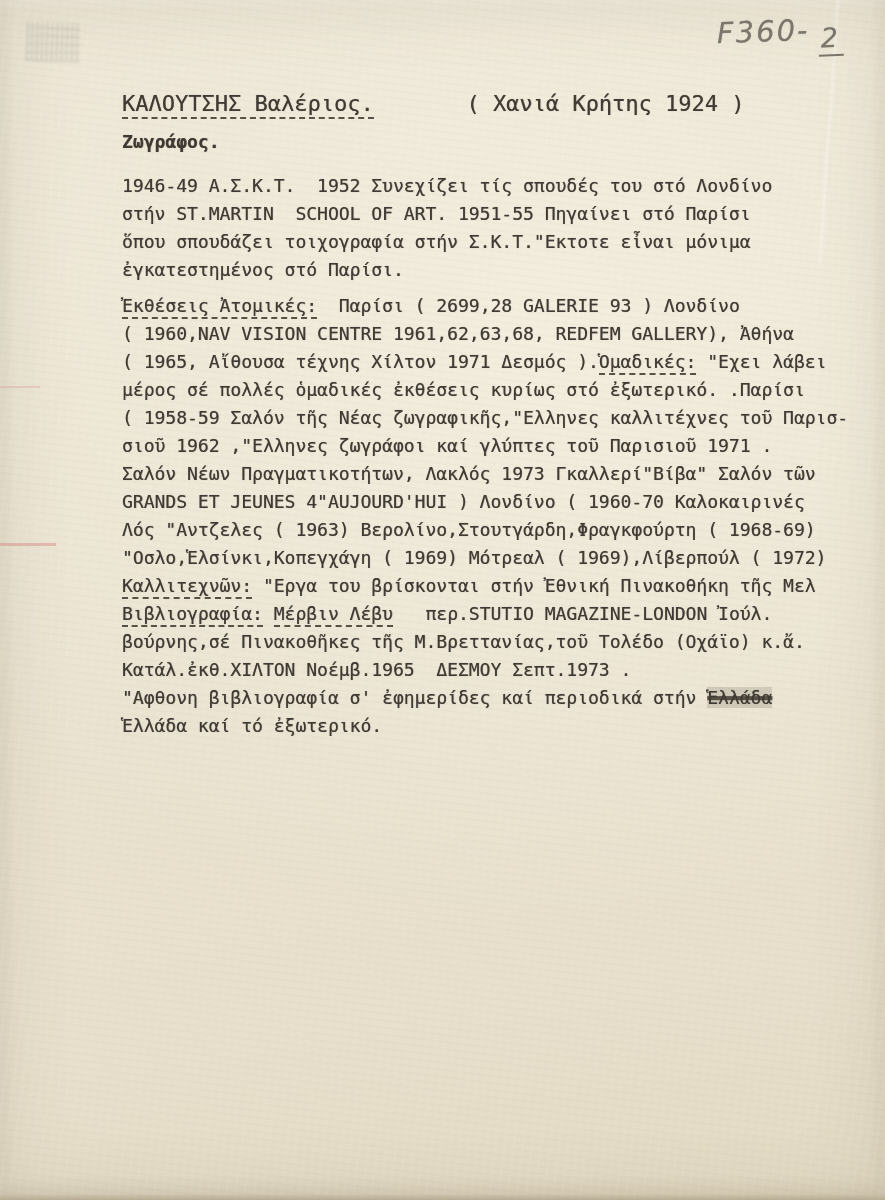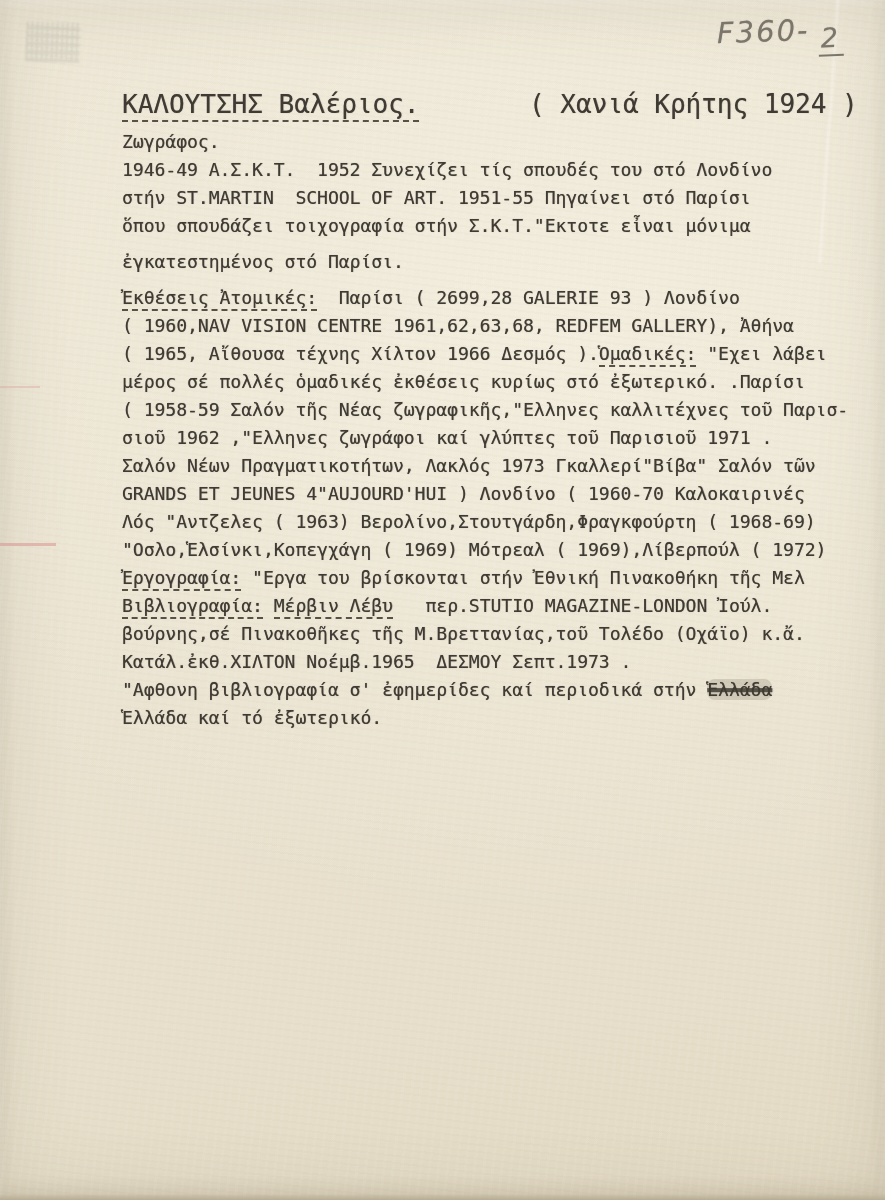--- a/index.html
+++ b/index.html
@@ -48,30 +48,29 @@
     display:inline-block;margin-left:8px;transform:translateY(8px);
     border-bottom:2.5px solid #7b766b;padding:0 3px 1px 3px;font-size:27px;
   }
 
   .text-block{
     position:absolute;left:122px;top:90px;width:745px;
     color:#3f3a33;font-size:18px;line-height:28px;
     text-shadow:0.3px 0.3px 0.7px rgba(63,58,51,0.65);
   }
   .line{white-space:pre;height:28px;}
-  .line:nth-child(1){font-size:26px;margin-bottom:10px;}
-  .line:nth-child(2){}
-  .line:nth-child(6){margin-bottom:8px;margin-top:8px;}
+  .line:nth-child(1){font-size:22px;margin-bottom:10px;}
+  .line:nth-child(2){margin-bottom:16px;font-weight:bold;}
+  .line:nth-child(6){margin-bottom:8px;}
   .u{border-bottom:2px dashed rgba(60,55,45,0.85);padding-bottom:1px;}
   .x{
     text-decoration:line-through;
     text-decoration-thickness:4px;
     text-decoration-color:rgba(62,57,47,0.55);
     background:rgba(70,64,52,0.16);
-    border-radius:8px;
   }
 </style>
 </head>
 <body>
 
 <div class="page">
   <div class="grain"></div>
   <div class="stamp"></div>
   <div class="crease-pink1"></div>
   <div class="crease-pink2"></div>
@@ -81,29 +80,29 @@
 
   <div class="text-block">
       <div class="line"><span class="u">ΚΑΛΟΥΤΣΗΣ Βαλέριος.</span><span>       ( Χανιά Κρήτης 1924 )</span></div>
       <div class="line"><span>Ζωγράφος.</span></div>
       <div class="line"><span>1946-49 Α.Σ.Κ.Τ.  1952 Συνεχίζει τίς σπουδές του στό Λονδίνο</span></div>
       <div class="line"><span>στήν ST.MARTIN  SCHOOL OF ART. 1951-55 Πηγαίνει στό Παρίσι</span></div>
       <div class="line"><span>ὅπου σπουδάζει τοιχογραφία στήν Σ.Κ.Τ."Εκτοτε εἶναι μόνιμα</span></div>
       <div class="line"><span>ἐγκατεστημένος στό Παρίσι.</span></div>
       <div class="line"><span class="u">Ἐκθέσεις Ἀτομικές:</span><span>  Παρίσι ( 2699,28 GALERIE 93 ) Λονδίνο</span></div>
       <div class="line"><span>( 1960,NAV VISION CENTRE 1961,62,63,68, REDFEM GALLERY), Ἀθήνα</span></div>
-      <div class="line"><span>( 1965, Αἴθουσα τέχνης Χίλτον 1966 Δεσμός ).</span><span class="u">Ὁμαδικές:</span><span> "Εχει λάβει</span></div>
+      <div class="line"><span>( 1965, Αἴθουσα τέχνης Χίλτον 1971 Δεσμός ).</span><span class="u">Ὁμαδικές:</span><span> "Εχει λάβει</span></div>
       <div class="line"><span>μέρος σέ πολλές ὁμαδικές ἐκθέσεις κυρίως στό ἐξωτερικό. .Παρίσι</span></div>
       <div class="line"><span>( 1958-59 Σαλόν τῆς Νέας ζωγραφικῆς,"Ελληνες καλλιτέχνες τοῦ Παρισ-</span></div>
       <div class="line"><span>σιοῦ 1962 ,"Ελληνες ζωγράφοι καί γλύπτες τοῦ Παρισιοῦ 1971 .</span></div>
       <div class="line"><span>Σαλόν Νέων Πραγματικοτήτων, Λακλός 1973 Γκαλλερί"Βίβα" Σαλόν τῶν</span></div>
       <div class="line"><span>GRANDS ET JEUNES 4"AUJOURD'HUI ) Λονδίνο ( 1960-70 Καλοκαιρινές</span></div>
       <div class="line"><span>Λός "Αντζελες ( 1963) Βερολίνο,Στουτγάρδη,Φραγκφούρτη ( 1968-69)</span></div>
       <div class="line"><span>"Οσλο,Ἑλσίνκι,Κοπεγχάγη ( 1969) Μότρεαλ ( 1969),Λίβερπούλ ( 1972)</span></div>
-      <div class="line"><span class="u">Ἐργογραφία:</span><span> "Εργα του βρίσκονται στήν Ἐθνική Πινακοθήκη τῆς Μελ</span></div>
+      <div class="line"><span class="u">Καλλιτεχνῶν:</span><span> "Εργα του βρίσκονται στήν Ἐθνική Πινακοθήκη τῆς Μελ</span></div>
       <div class="line"><span class="u">Βιβλιογραφία:</span><span> </span><span class="u">Μέρβιν Λέβυ</span><span>   περ.STUTIO MAGAZINE-LONDON Ἰούλ.</span></div>
       <div class="line"><span>βούρνης,σέ Πινακοθῆκες τῆς Μ.Βρεττανίας,τοῦ Τολέδο (Οχάϊο) κ.ἄ.</span></div>
       <div class="line"><span>Κατάλ.ἐκθ.ΧΙΛΤΟΝ Νοέμβ.1965  ΔΕΣΜΟΥ Σεπτ.1973 .</span></div>
       <div class="line"><span>"Αφθονη βιβλιογραφία σ' ἐφημερίδες καί περιοδικά στήν </span><span class="x">Ἑλλάδα</span></div>
       <div class="line"><span>Ἑλλάδα καί τό ἐξωτερικό.</span></div>
     </div>
 
   <div class="bottom-edge"></div>
 </div>
 

